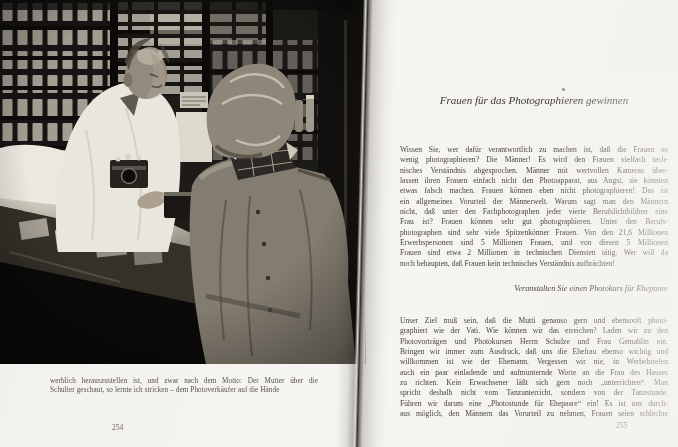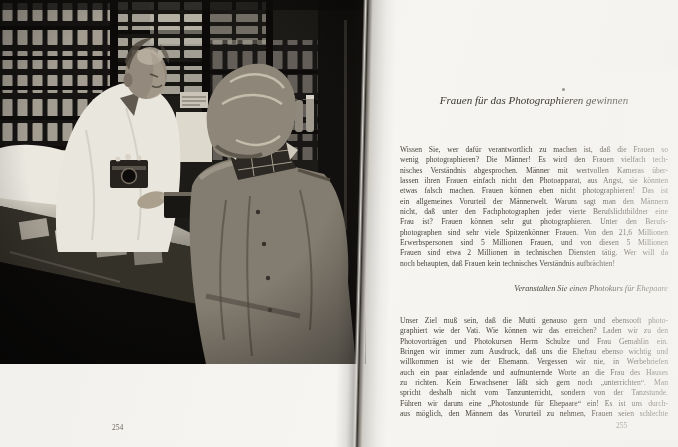--- a/index.html
+++ b/index.html
@@ -189,20 +189,22 @@
           <path d="M214,150 C198,118 208,78 244,66 C276,56 298,80 296,112 C294,140 278,158 254,158 C236,158 222,160 214,150 Z" fill="#8e8679"></path>
           <path d="M230,82 C248,70 272,72 284,88 M222,104 C240,92 266,92 282,104 M236,140 C252,148 268,146 280,136" stroke="#d6cfbe" stroke-width="2.5" fill="none" opacity="0.75"></path>
           <path d="M216,146 C228,156 248,160 262,154" stroke="#524c42" stroke-width="4" fill="none" opacity="0.8"></path>
         </g>
 
         <rect width="366" height="364" fill="url(#vig)"></rect>
       </svg>
     </div>
 
     <div class="caption lines">
+        <div class="tline">werblich herauszustellen ist, und zwar nach dem Motto: Der Mutter über die</div>
+        <div class="tline">Schulter geschaut, so lernte ich stricken – dem Photoverkäufer auf die Hände</div>
       </div>
 
     <div class="pagenum pagenum-left">254</div>
   </div>
 
   <div class="gutter"></div>
 
   <div>
     <div class="heading">Frauen für das Photographieren gewinnen</div>
 

